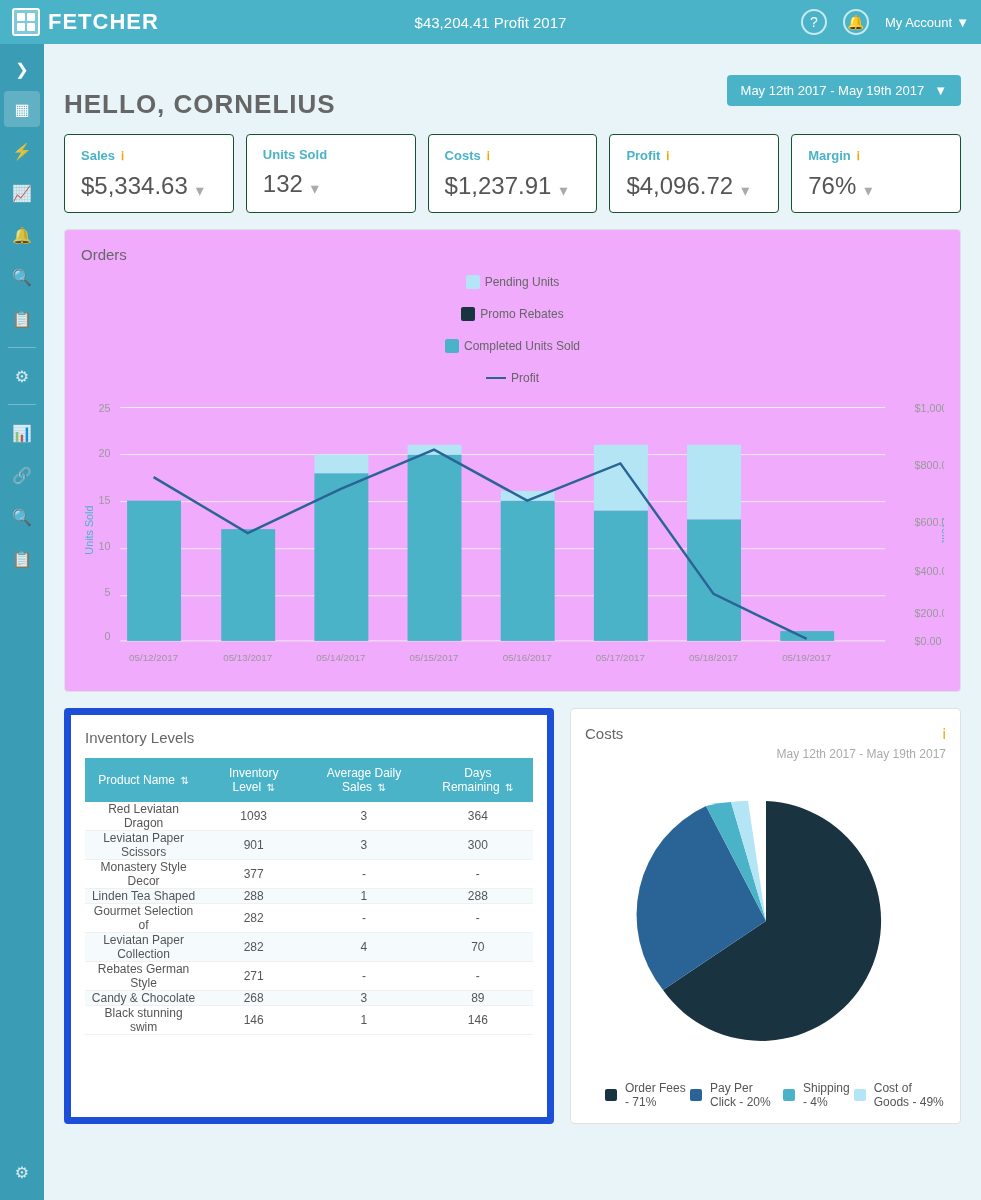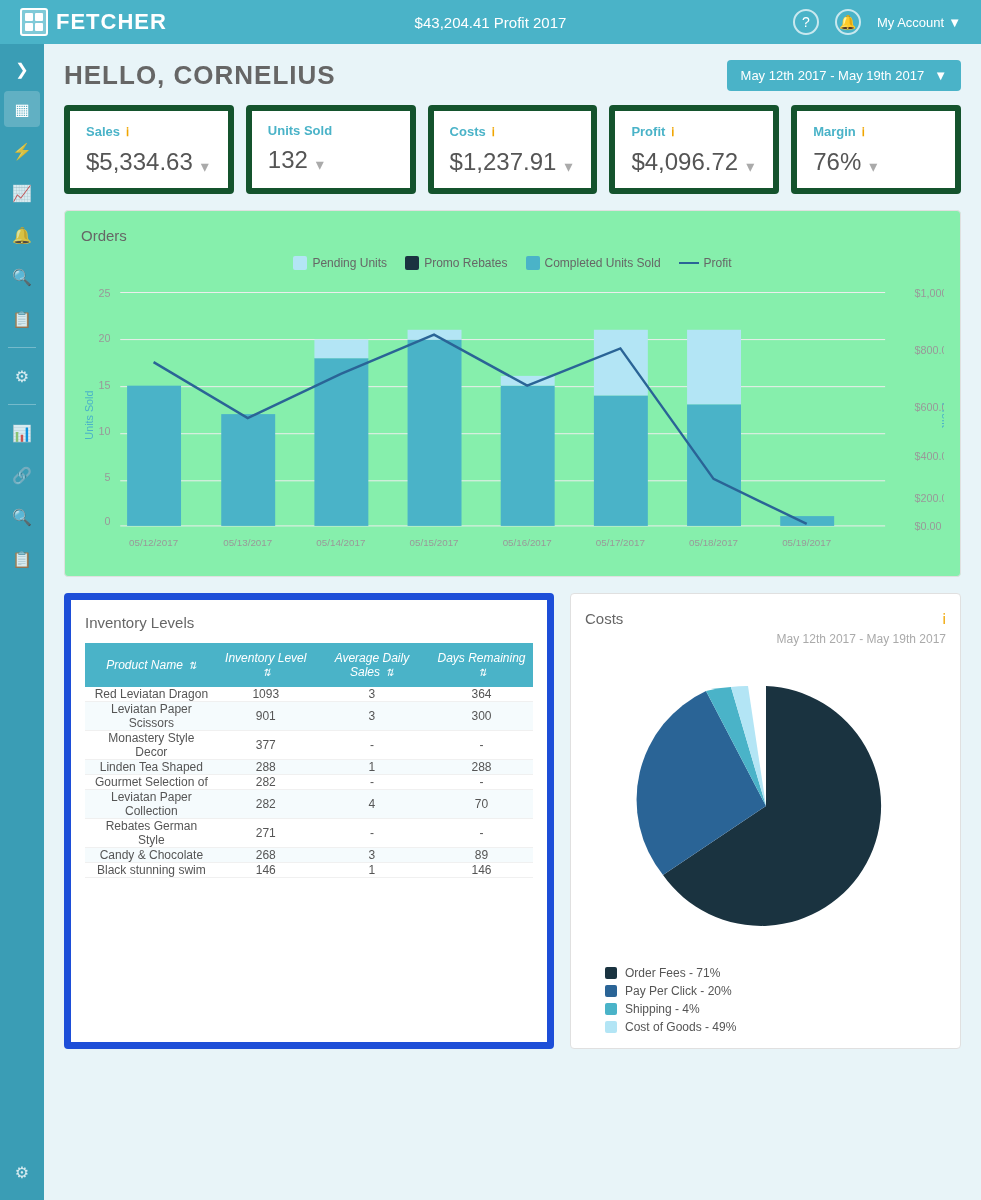--- a/index.html
+++ b/index.html
@@ -3,21 +3,21 @@
   <meta charset="utf-8">
   <style>
     * { box-sizing: border-box; margin: 0; padding: 0; }
     body { font-family: Arial, sans-serif; background: #e8f4f8; width: 981px; min-height: 1200px; }
 
     
     .header {
       background: #4ab3c8;
       display: flex;
       align-items: center;
-      padding: 0 20px;
+      padding: 0 12px;
       height: 44px;
       color: white;
     }
     .header-logo {
       display: flex;
       align-items: center;
       font-size: 22px;
       font-weight: bold;
       letter-spacing: 1px;
       flex: 1;
@@ -117,20 +117,21 @@
       display: flex;
       align-items: center;
       justify-content: space-between;
       margin-bottom: 14px;
     }
     .page-title {
       font-size: 26px;
       font-weight: bold;
       color: #666;
       letter-spacing: 1px;
+      margin-top: 29px;
     }
     .date-range {
       background: #4ab3c8;
       color: white;
       padding: 8px 14px;
       border-radius: 4px;
       display: flex;
       align-items: center;
       gap: 10px;
       font-size: 13px;
@@ -141,21 +142,21 @@
     .kpi-row {
       display: flex;
       gap: 12px;
       margin-bottom: 16px;
     }
     .kpi-card {
       flex: 1;
       background: white;
       border-radius: 4px;
       padding: 12px 16px;
-      border: 6px solid #14532d;
+      border: 1px solid #14532d;
     }
     .kpi-label {
       font-size: 13px;
       color: #4ab3c8;
       font-weight: bold;
       display: flex;
       align-items: center;
       gap: 6px;
       margin-bottom: 8px;
     }
@@ -164,39 +165,40 @@
       font-size: 24px;
       color: #555;
       display: flex;
       align-items: flex-end;
       gap: 8px;
     }
     .kpi-chevron { color: #aaa; font-size: 16px; cursor: pointer; }
 
     
     .chart-card {
-      background: #86efac;
+      background: #f0abfc;
       border-radius: 4px;
       border: 1px solid #e0e0e0;
       padding: 16px;
       margin-bottom: 16px;
     }
     .chart-title {
       font-size: 15px;
       color: #666;
       margin-bottom: 12px;
     }
     .chart-legend {
       display: flex;
       align-items: center;
       gap: 18px;
       justify-content: center;
       margin-bottom: 10px;
       font-size: 12px;
       color: #666;
+      flex-direction: column;
     }
     .legend-item { display: flex; align-items: center; gap: 5px; }
     .legend-box { width: 14px; height: 14px; border-radius: 2px; }
     .legend-line { width: 20px; height: 2px; background: #2a6496; }
 
     .chart-area {
       position: relative;
       height: 280px;
     }
     .chart-svg { width: 100%; height: 100%; }
@@ -223,24 +225,23 @@
     .inv-table {
       width: 100%;
       border-collapse: collapse;
       font-size: 12px;
     }
     .inv-table thead tr {
       background: #4ab3c8;
       color: white;
     }
     .inv-table th {
-      padding: 8px 5px;
+      padding: 8px 13px;
       text-align: center;
       font-weight: normal;
-      font-style: italic;
     }
     .inv-table td {
       padding: 0 6px;
       text-align: center;
       border-bottom: 1px solid #f0f0f0;
       color: #555;
     }
     .inv-table tbody tr:nth-child(even) { background: #f5fbfd; }
     .sort-icon { font-size: 10px; margin-left: 2px; }
 
@@ -266,21 +267,21 @@
       text-align: right;
       margin-bottom: 10px;
     }
     .pie-container {
       display: flex;
       flex-direction: column;
       align-items: center;
     }
     .pie-legend {
       display: flex;
-      flex-direction: column;
+      flex-direction: row;
       gap: 4px;
       font-size: 12px;
       color: #555;
       margin-top: 10px;
       align-self: flex-start;
       padding-left: 20px;
     }
     .pie-legend-item { display: flex; align-items: center; gap: 8px; }
     .pie-dot { width: 12px; height: 12px; border-radius: 2px; flex-shrink: 0; }
   </style>

